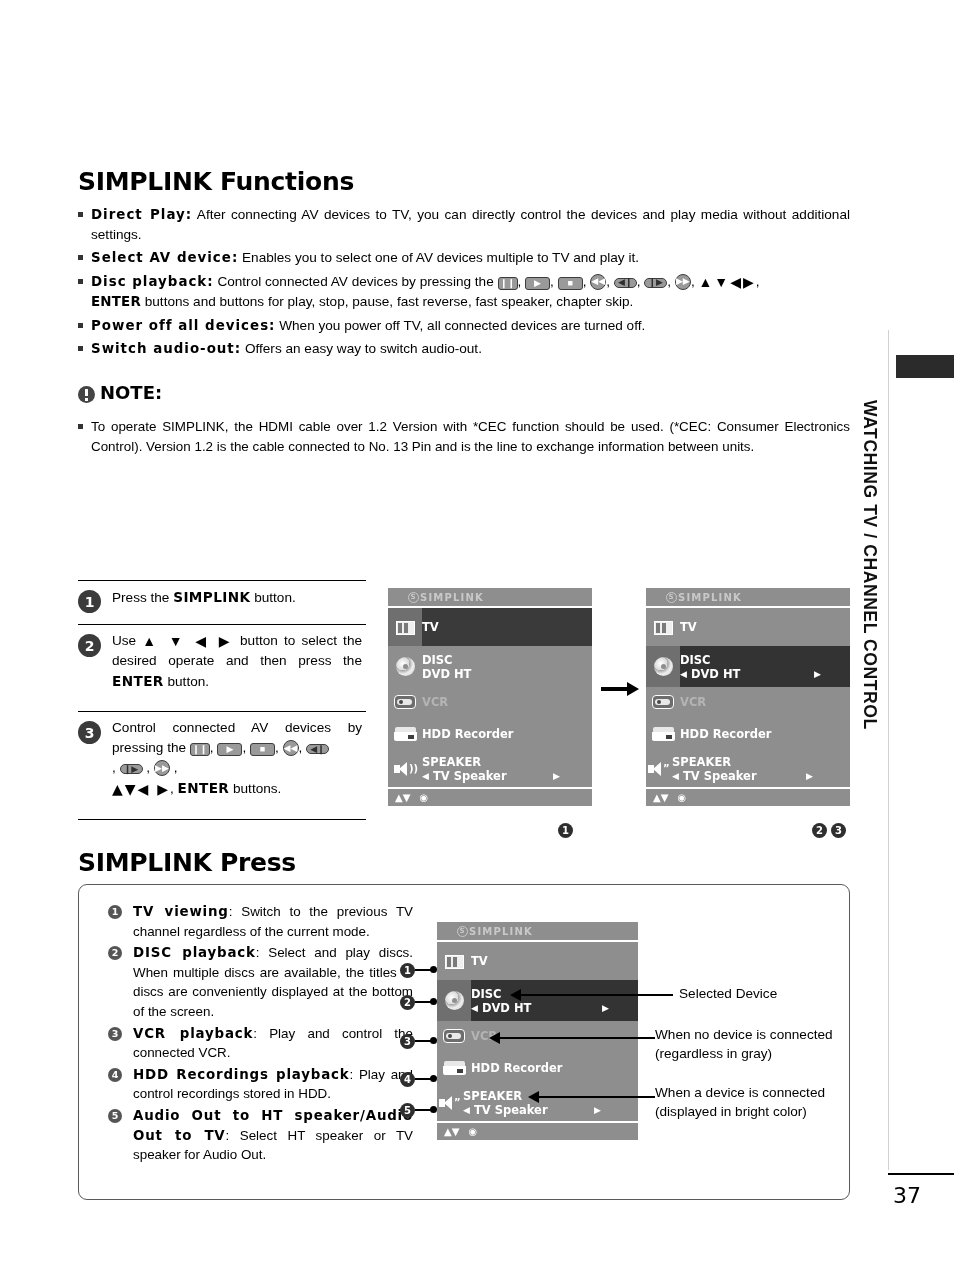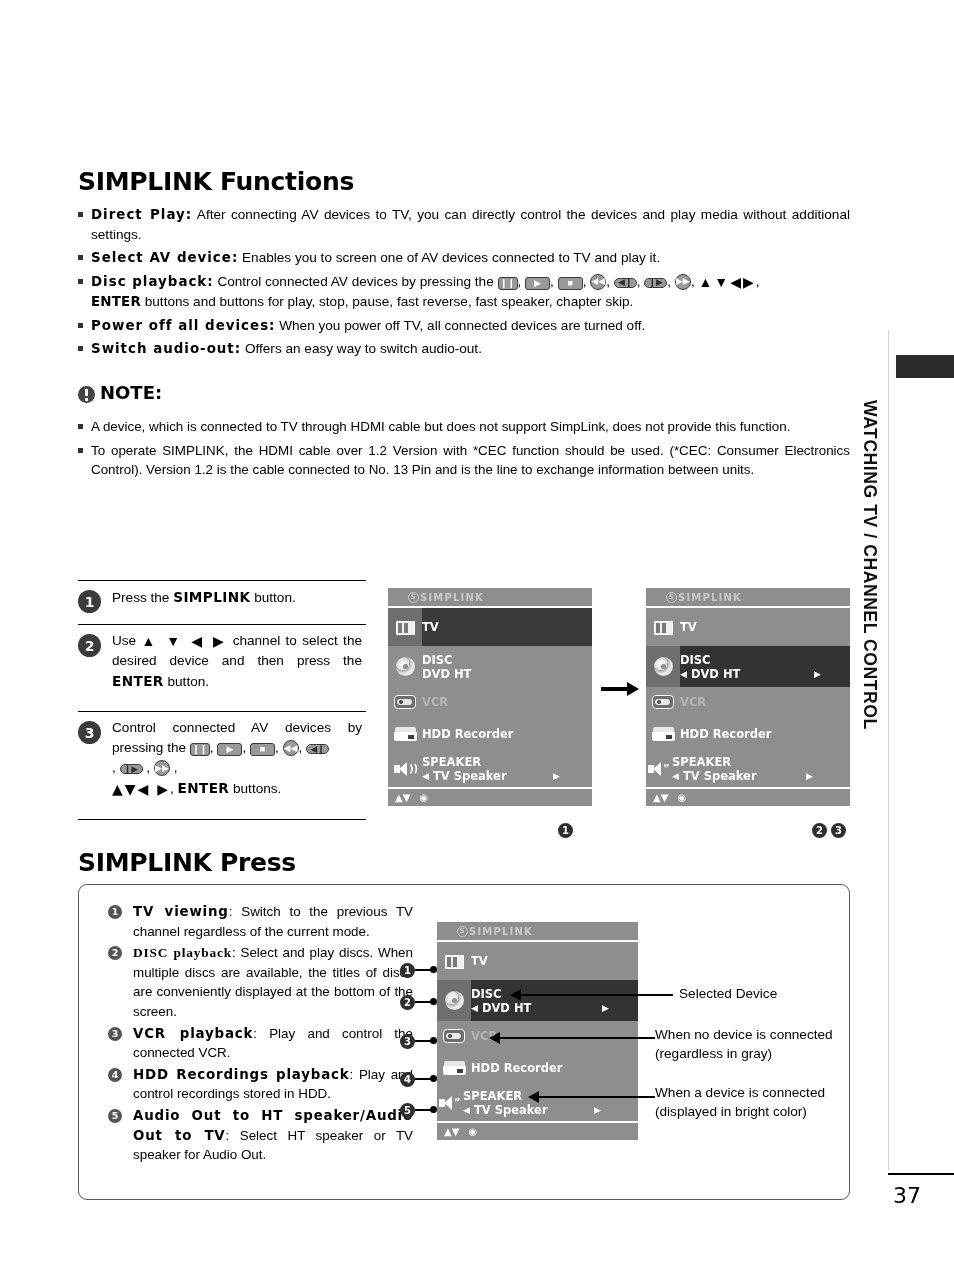--- a/index.html
+++ b/index.html
@@ -256,21 +256,21 @@
 
 <div id="functions-list">
 
   <div class="bullet-row">
     <span class="sq"></span>
     <span class="lbl lbl-sp">Direct Play:</span><span> After connecting AV devices to TV, you can directly control the devices and play media without additional settings.</span>
   </div>
 
   <div class="bullet-row">
     <span class="sq"></span>
-    <span class="lbl lbl-sp">Select AV device:</span><span> Enables you to screen one of AV devices connected to TV and play it.</span>
+    <span class="lbl lbl-sp">Select AV device:</span><span> Enables you to select one of AV devices multiple to TV and play it.</span>
   </div>
 
   <div class="bullet-row">
     <span class="sq"></span>
     <span class="lbl lbl-sp">Disc playback:</span><span> Control connected AV devices by pressing the </span><span class="btn btn-r"><span class="gl">❙❙</span></span><span>,&nbsp;</span><span class="btn btn-wide"><span class="gl">▶</span></span><span>,&nbsp;</span><span class="btn btn-wide"><span class="gl">■</span></span><span>,&nbsp;</span><span class="btn btn-circ"><span class="gl">◀◀</span></span><span>,&nbsp;</span><span class="btn btn-pill"><span class="gl gl-dark">◀❙</span></span><span>,&nbsp;</span><span class="btn btn-pill"><span class="gl gl-dark">❙▶</span></span><span>,&nbsp;</span><span class="btn btn-circ"><span class="gl">▶▶</span></span><span>,&nbsp;</span><span class="arrowglyph">▲▼◀▶</span><span>,</span>
     <br>
     <span class="lbl">ENTER</span><span> buttons and buttons for play, stop, pause, fast reverse, fast speaker, chapter skip.</span>
   </div>
 
   <div class="bullet-row">
@@ -284,43 +284,39 @@
   </div>
 </div>
 
 <div id="note-head">
   <span id="note-icon"></span><span id="note-label">NOTE:</span>
 </div>
 
 <div id="note-list">
   <div class="bullet-row">
     <span class="sq"></span>
-    <span>A device, which is connected to TV through HDMI cable but does not support SimpLink, does not provide this function.</span>
-  </div>
-  <div class="bullet-row">
-    <span class="sq"></span>
     <span>To operate SIMPLINK, the HDMI cable over 1.2 Version with *CEC function should be used. (*CEC: Consumer Electronics Control). Version 1.2 is the cable connected to  No. 13 Pin and is the line to exchange information between units.</span>
   </div>
 </div>
 
 <div class="hr" style="left:78px; top:580px; width:288px;"></div>
 <div class="hr" style="left:78px; top:624px; width:288px;"></div>
 <div class="hr" style="left:78px; top:711px; width:288px;"></div>
 <div class="hr" style="left:78px; top:819px; width:288px;"></div>
 
 <div id="steps">
 
   <div class="step" style="height:44px;">
     <div class="step-num">1</div>
     <div class="step-txt"><span>Press the </span><span class="bold">SIMPLINK</span><span> button.</span></div>
   </div>
 
   <div class="step" style="height:87px;">
     <div class="step-num">2</div>
-    <div class="step-txt"><span>Use </span><span class="arrowglyph">▲ ▼ ◀ ▶</span><span> channel to select the desired device and then press the </span><span class="bold">ENTER</span><span> button.</span></div>
+    <div class="step-txt"><span>Use </span><span class="arrowglyph">▲ ▼ ◀ ▶</span><span> button to select the desired operate and then press the </span><span class="bold">ENTER</span><span> button.</span></div>
   </div>
 
   <div class="step" style="height:104px;">
     <div class="step-num">3</div>
     <div class="step-txt"><span>Control connected AV devices by pressing the </span><span class="btn btn-r"><span class="gl">❙❙</span></span><span>,&nbsp;</span><span class="btn btn-wide"><span class="gl">▶</span></span><span>,&nbsp;</span><span class="btn btn-wide"><span class="gl">■</span></span><span>,&nbsp;</span><span class="btn btn-circ"><span class="gl">◀◀</span></span><span>,&nbsp;</span><span class="btn btn-pill"><span class="gl gl-dark">◀❙</span></span>
       <br>
       <span>,&nbsp;</span><span class="btn btn-pill"><span class="gl gl-dark">❙▶</span></span><span>&nbsp;,&nbsp;</span><span class="btn btn-circ"><span class="gl">▶▶</span></span><span>&nbsp;,</span>
       <br>
       <span class="arrowglyph bold">▲▼◀ ▶</span><span>,&nbsp;</span><span class="bold">ENTER</span><span> buttons.</span></div>
   </div>
@@ -482,21 +478,21 @@
 
 <div id="menu-box"></div>
 
 <div id="menu-list">
   <div class="mrow">
     <span class="mnum">1</span>
     <span class="bold" style="letter-spacing:0.8px;">TV viewing</span><span>: Switch to the previous TV channel regardless of the current mode.</span>
   </div>
   <div class="mrow">
     <span class="mnum">2</span>
-    <span class="bold" style="letter-spacing:0.8px;font-family:Liberation Serif, serif;">DISC playback</span><span>: Select and play discs. When multiple discs are available, the titles of discs are conveniently displayed at the bottom of the screen.</span>
+    <span class="bold" style="letter-spacing:0.8px;">DISC playback</span><span>: Select and play discs. When multiple discs are available, the titles of discs are conveniently displayed at the bottom of the screen.</span>
   </div>
   <div class="mrow">
     <span class="mnum">3</span>
     <span class="bold" style="letter-spacing:0.8px;">VCR playback</span><span>: Play and control the connected VCR.</span>
   </div>
   <div class="mrow">
     <span class="mnum">4</span>
     <span class="bold" style="letter-spacing:0.8px;">HDD Recordings playback</span><span>: Play and control recordings stored in HDD.</span>
   </div>
   <div class="mrow">

